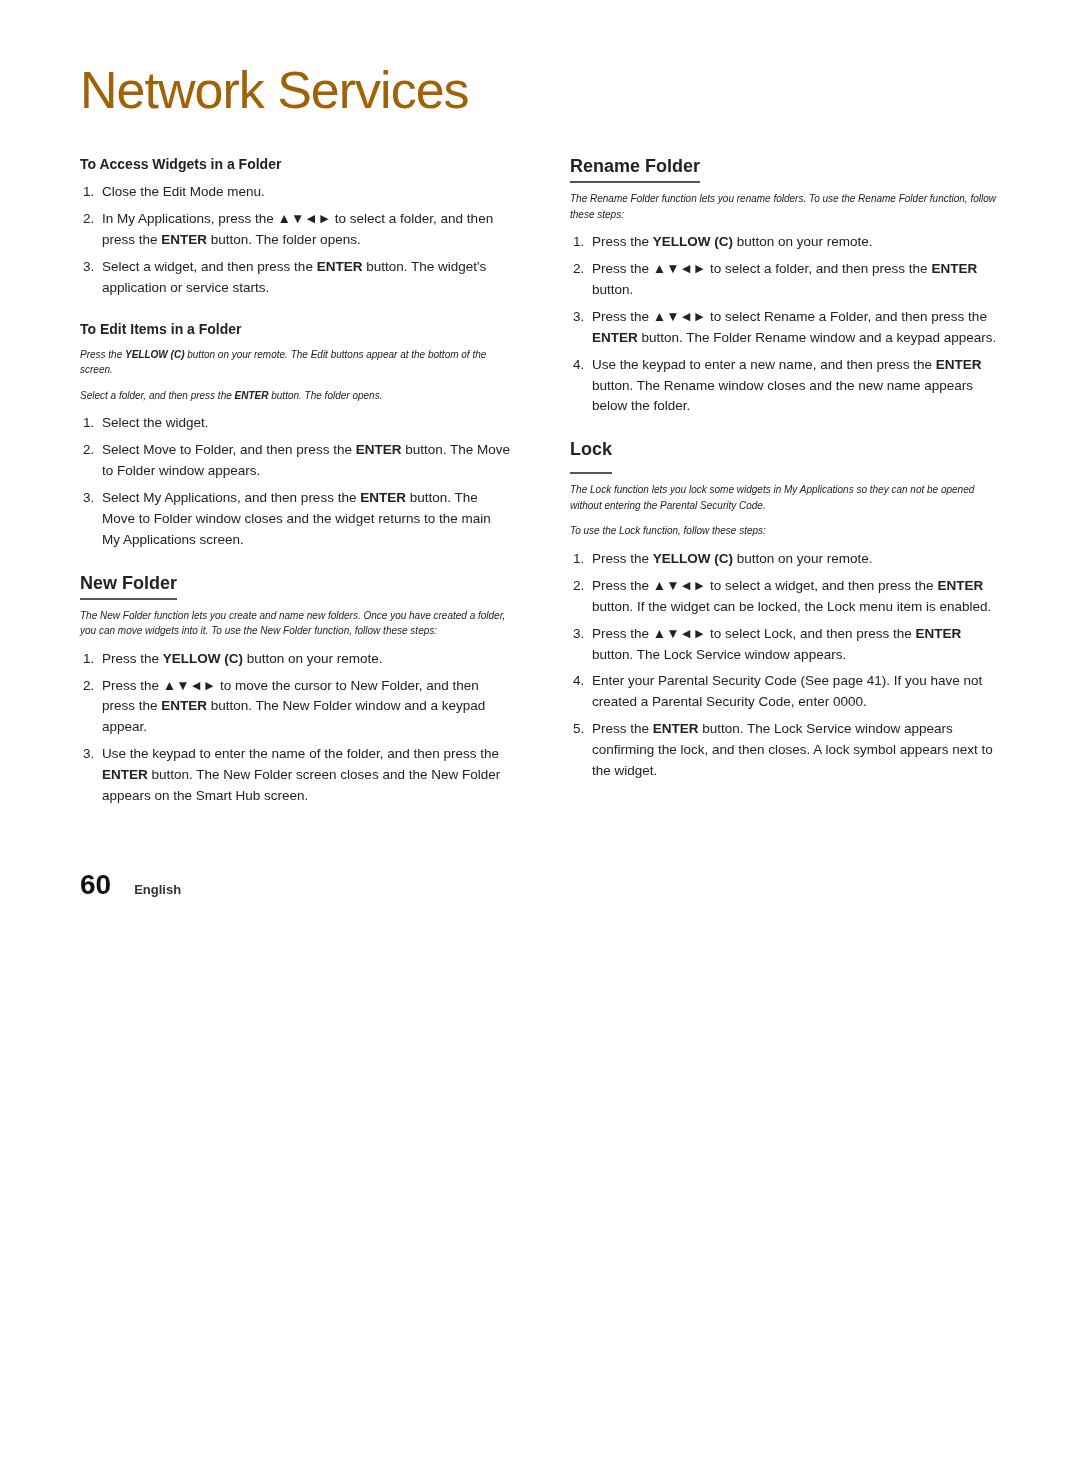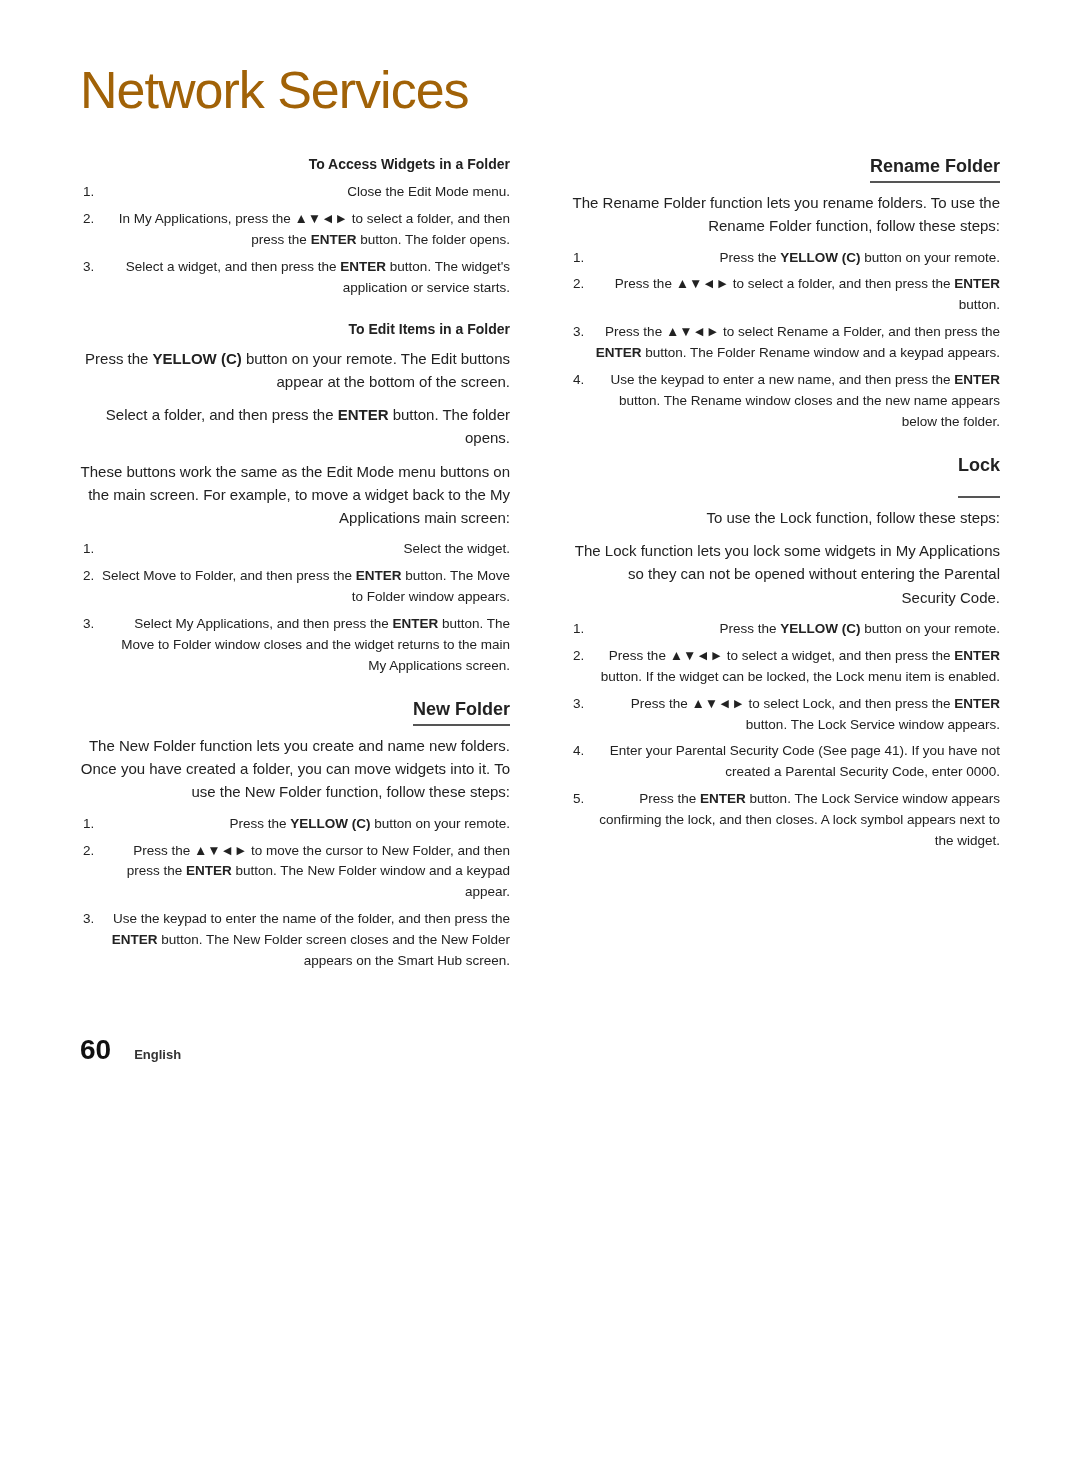--- a/index.html
+++ b/index.html
@@ -15,21 +15,20 @@
     .page-title {
       font-size: 52px;
       font-weight: 300;
       margin-bottom: 36px;
       color: #a16207;
       letter-spacing: -1px;
     }
     .two-col {
       display: flex;
       gap: 60px;
-      text-align: right;
     }
     .col-left {
       flex: 1;
     }
     .col-right {
       flex: 1;
     }
     .section-heading-bold {
       font-size: 14px;
       font-weight: bold;
@@ -40,29 +39,30 @@
       font-weight: bold;
       margin-bottom: 8px;
       padding-bottom: 4px;
       border-bottom: 2px solid #555;
       display: inline-block;
     }
     .section-heading-lock {
       font-size: 18px;
       font-weight: bold;
       margin-bottom: 8px;
-      padding-bottom: 20px;
+      padding-bottom: 12px;
       border-bottom: 2px solid #555;
       display: inline-block;
     }
     p {
-      font-size: 15px;
+      font-size: 10px;
       line-height: 1.55;
       margin-bottom: 10px;
       color: #222;
+      font-style: italic;
     }
     ol {
       margin-left: 18px;
       margin-bottom: 12px;
     }
     ol li {
       font-size: 13.5px;
       line-height: 1.55;
       margin-bottom: 6px;
       padding-left: 4px;
@@ -111,21 +111,20 @@
         <li>
           Select a widget, and then press the <b>ENTER</b> button. The widget's application or service starts.
         </li>
       </ol>
     </div>
 
     <div class="section-block">
       <div class="section-heading-bold">To Edit Items in a Folder</div>
       <p>Press the <b>YELLOW (C)</b> button on your remote. The Edit buttons appear at the bottom of the screen.</p>
       <p>Select a folder, and then press the <b>ENTER</b> button. The folder opens.</p>
-      <p>These buttons work the same as the Edit Mode menu buttons on the main screen. For example, to move a widget back to the My Applications main screen:</p>
       <ol>
         <li>Select the widget.</li>
         <li>Select Move to Folder, and then press the <b>ENTER</b> button. The Move to Folder window appears.</li>
         <li>Select My Applications, and then press the <b>ENTER</b> button. The Move to Folder window closes and the widget returns to the main My Applications screen.</li>
       </ol>
     </div>
 
     <div class="section-block">
       <div class="section-heading">New Folder</div>
       <p>The New Folder function lets you create and name new folders. Once you have created a folder, you can move widgets into it. To use the New Folder function, follow these steps:</p>
@@ -146,22 +145,22 @@
       <ol>
         <li>Press the <b>YELLOW (C)</b> button on your remote.</li>
         <li>Press the ▲▼◄► to select a folder, and then press the <b>ENTER</b> button.</li>
         <li>Press the ▲▼◄► to select Rename a Folder, and then press the <b>ENTER</b> button. The Folder Rename window and a keypad appears.</li>
         <li>Use the keypad to enter a new name, and then press the <b>ENTER</b> button. The Rename window closes and the new name appears below the folder.</li>
       </ol>
     </div>
 
     <div class="section-block">
       <div class="section-heading-lock">Lock</div>
+      <p>The Lock function lets you lock some widgets in My Applications so they can not be opened without entering the Parental Security Code.</p>
       <p>To use the Lock function, follow these steps:</p>
-      <p>The Lock function lets you lock some widgets in My Applications so they can not be opened without entering the Parental Security Code.</p>
       <ol>
         <li>Press the <b>YELLOW (C)</b> button on your remote.</li>
         <li>Press the ▲▼◄► to select a widget, and then press the <b>ENTER</b> button. If the widget can be locked, the Lock menu item is enabled.</li>
         <li>Press the ▲▼◄► to select Lock, and then press the <b>ENTER</b> button. The Lock Service window appears.</li>
         <li>Enter your Parental Security Code (See page 41). If you have not created a Parental Security Code, enter 0000.</li>
         <li>Press the <b>ENTER</b> button. The Lock Service window appears confirming the lock, and then closes. A lock symbol appears next to the widget.</li>
       </ol>
     </div>
 
   </div>

